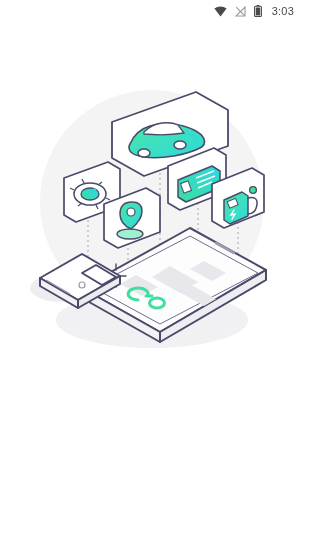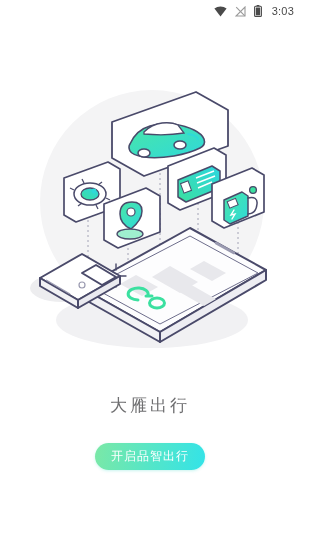--- a/index.html
+++ b/index.html
@@ -235,21 +235,14 @@
           <rect x="208" y="130" width="9" height="7" fill="#FFFFFF" stroke="#4A4A6A" stroke-width="1" transform="rotate(-22 212 133)"></rect>
           <path d="M214 140 l-3 5 l4 -1 l-3 5" fill="none" stroke="#FFFFFF" stroke-width="1.4" stroke-linecap="round"></path>
           <path d="M228 128 q10 -2 9 6 q-1 10 -9 10" fill="none" stroke="#4A4A6A" stroke-width="1.5" stroke-linecap="round"></path>
           <circle cx="233" cy="120" r="3.4" fill="#3BE0A0" stroke="#4A4A6A" stroke-width="1.3"></circle>
         </g>
       </g>
 
     </svg>
   </div>
 
-  <div class="bottom">
-    <div class="app-title">大雁出行</div>
-
-    <div class="cta-wrap">
-      <button class="cta-button">开启品智出行</button>
-    </div>
-  </div>
 
 </div>
 
 </body></html>

